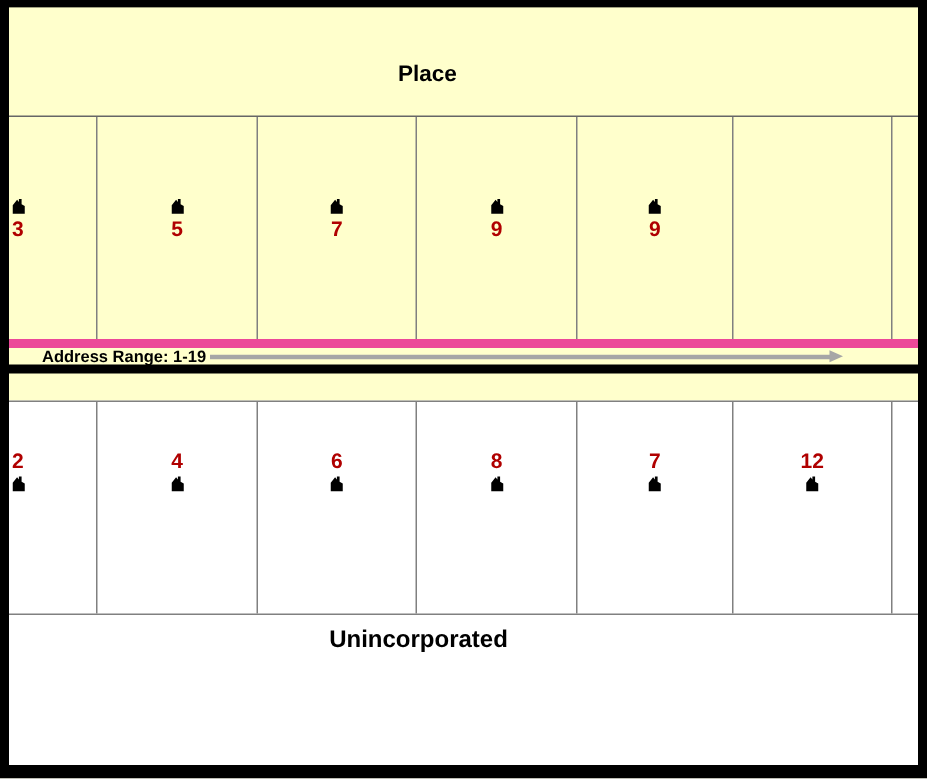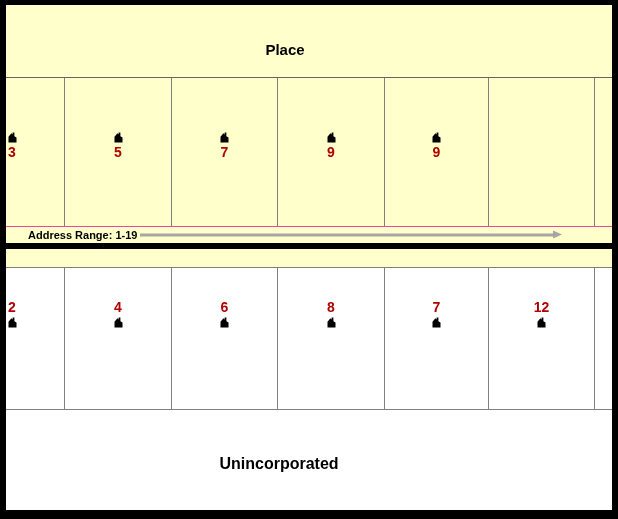--- a/index.html
+++ b/index.html
@@ -56,21 +56,21 @@
   .cell.clipped{align-items:flex-start;padding-left:2px;}
   .addr-num{
     font-size:14px;font-weight:bold;color:#B00000;line-height:15px;
   }
   .house{display:block;}
   
   .strip{
     position:absolute;left:0;width:606px;
   }
   .strip-yellow{
-    top:221px;height:17px;background:#FFFFCC;border-top:1px solid #ec4899;
+    top:221px;height:17px;background:#FFFFCC;border-top:6px solid #ec4899;
   }
   .strip-white{
     top:244px;height:18px;background:#FFFFFF;
   }
   .strip .range-label{
     position:absolute;left:22px;top:50%;transform:translateY(-50%);
     font-size:11px;font-weight:bold;color:#000;white-space:nowrap;
   }
   .range-arrow{
     position:absolute;left:134px;top:50%;transform:translateY(-50%);
@@ -86,21 +86,21 @@
     border-bottom:4.5px solid transparent;
   }
   
   .street{
     position:absolute;left:0;top:238px;width:606px;height:6px;background:#000;
   }
   
   .uninc-band{
     position:absolute;left:0;top:405px;width:606px;height:100px;
     background:#FFFFFF;
-    display:flex;align-items:center;justify-content:center;
+    display:flex;justify-content:center;
     padding-top:8px;padding-right:60px;
   }
   .uninc-band .title{
     font-size:16px;font-weight:bold;color:#000;
   }
 </style>
 </head>
 <body>
 
 <div class="frame">

